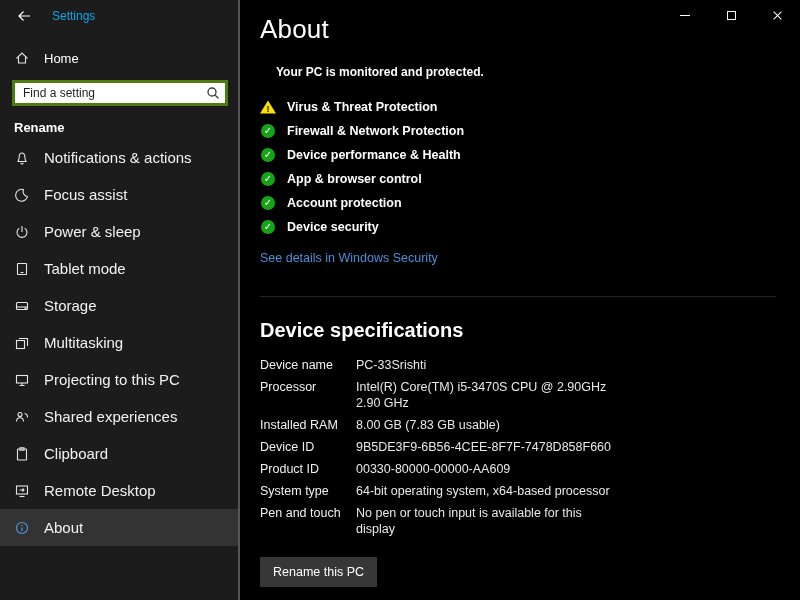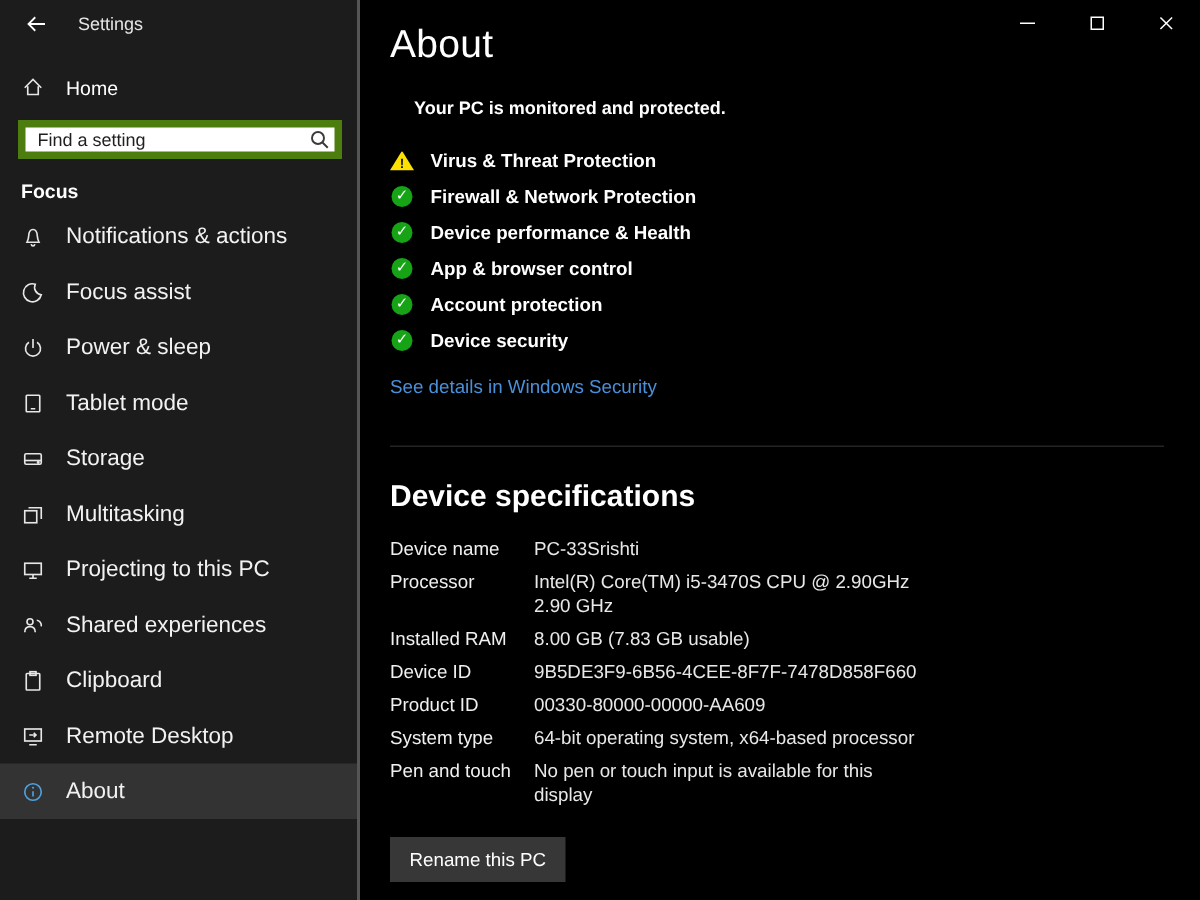--- a/index.html
+++ b/index.html
@@ -5,25 +5,25 @@
   :root{
     --accent:#4da1e0; --link:#4a90d9; --warning:#fce100; --ok:#16a316;
   }
   *{box-sizing:border-box; margin:0; padding:0;}
   body{background:#000; font-family:"Liberation Sans","DejaVu Sans",sans-serif; -webkit-font-smoothing:antialiased;}
   .window{width:800px;height:600px;display:flex;background:#000;color:#fff;position:relative;overflow:hidden;}
 
   
   .sidebar{width:240px;flex-shrink:0;background:#1c1c1c;position:relative;}
   .scroll-line{position:absolute;right:0;top:0;width:2px;height:100%;background:#555;}
-  .titlebar-left{display:flex;align-items:center;height:32px;gap:18px;padding-left:14px;font-size:12px;color:#e5e5e5;}
+  .titlebar-left{display:flex;align-items:center;height:32px;gap:18px;padding-left:14px;font-size:12px;color:#0ea5e9;}
   .back-btn{display:inline-flex;align-items:center;justify-content:center;width:20px;height:20px;cursor:default;}
   .home-item{display:flex;align-items:center;gap:14px;height:36px;padding-left:14px;font-size:13px;margin-top:8px;}
   .search-wrap{margin:4px 12px 0 12px;position:relative;}
-  .search-wrap input{width:100%;height:26px;background:#fff;border:5px solid #4d7c0f;color:#8b5cf6;font-size:12px;
+  .search-wrap input{width:100%;height:26px;background:#fff;border:3px solid #4d7c0f;color:#8b5cf6;font-size:12px;
     padding:0 28px 0 8px;font-family:"Liberation Sans","DejaVu Sans",sans-serif;outline:none;}
   .search-wrap input::placeholder{color:#1f1f1f;opacity:1;}
   .search-icon{position:absolute;right:7px;top:5px;}
   .section-label{font-weight:700;font-size:13px;padding:14px 0 4px 14px;}
   .nav-item{display:flex;align-items:center;gap:14px;height:37px;padding-left:14px;font-size:15px;color:#f2f2f2;cursor:default;}
   .nav-item .icon{width:16px;height:16px;display:inline-flex;align-items:center;justify-content:center;color:#e6e6e6;flex-shrink:0;}
   .nav-item.selected{background:#333333;}
   .nav-item.selected .icon{color:var(--accent);}
 
   
@@ -87,21 +87,21 @@
     <div class="search-wrap">
       <input type="text" placeholder="Find a setting" style="">
       <span class="search-icon">
         <svg width="16" height="16" viewBox="0 0 16 16" stroke="#3a3a3a" stroke-width="1.3" fill="none">
           <circle cx="7" cy="7" r="4"></circle>
             <path d="M10 10 L13.5 13.5"></path>
         </svg>
       </span>
     </div>
 
-    <div class="section-label">Focus</div>
+    <div class="section-label">Rename</div>
 
     <nav>
       <div class="nav-item">
         <span class="icon">
           <svg width="16" height="16" viewBox="0 0 16 16" stroke="currentColor" stroke-width="1.1" fill="none">
             <path d="M8 3 C5.8 3 5.2 5 5.1 7.5 C5 9.5 4.5 10.5 4 11.5 H12 C11.5 10.5 11 9.5 10.9 7.5 C10.8 5 10.2 3 8 3 Z"></path>
             <path d="M6.8 12.8 C6.9 13.5 7.4 14 8 14 C8.6 14 9.1 13.5 9.2 12.8"></path>
           </svg>
         </span>
         <span>Notifications &amp; actions</span>

